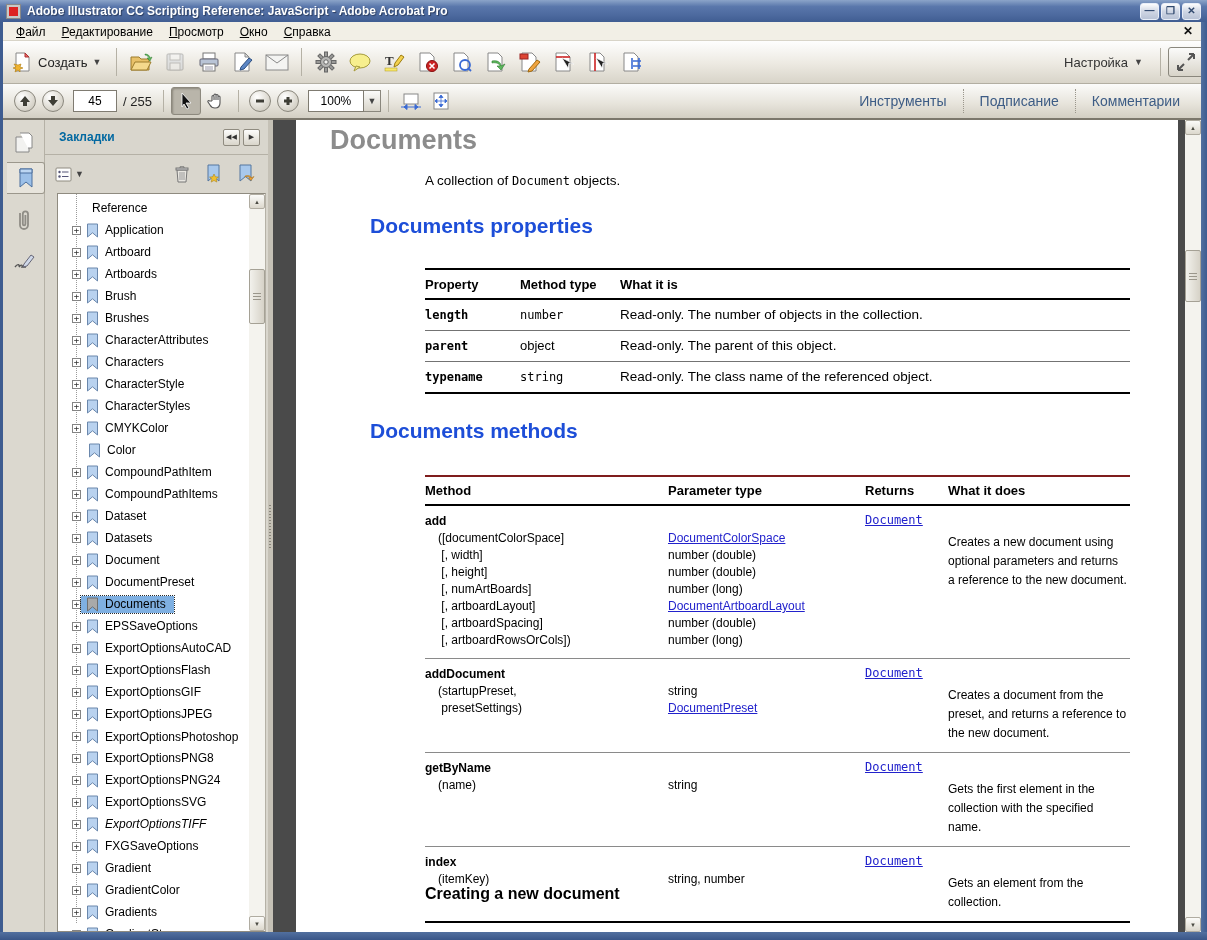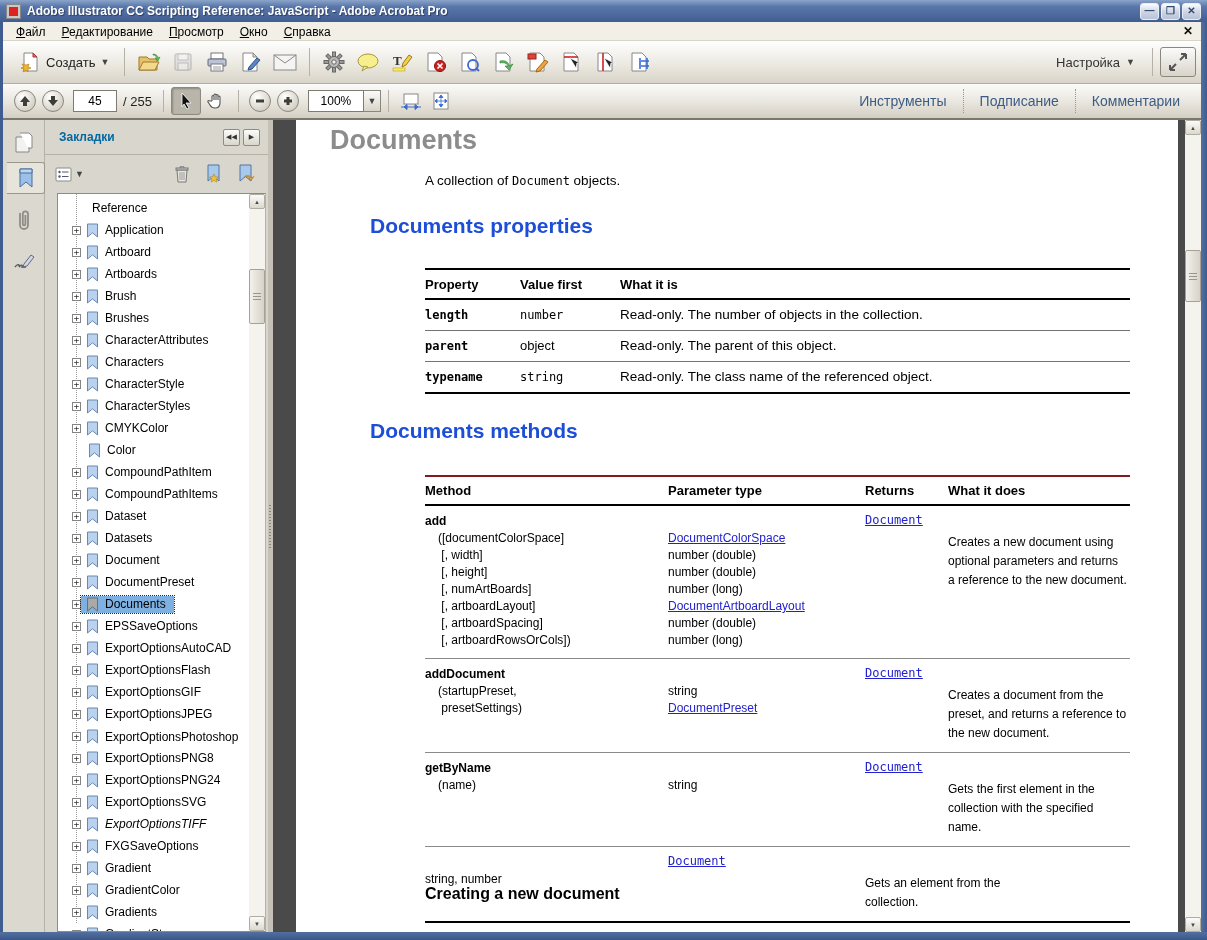--- a/index.html
+++ b/index.html
@@ -19,21 +19,21 @@
     font-size:10px; color:#30496e; font-weight:bold; line-height:1; }
   #menubar { position:absolute; left:3px; top:22px; width:1201px; height:19px; background:#f2efe6;
     display:flex; align-items:center; padding-left:5px; border-bottom:1px solid #d8d4c8; }
   .menu-item { font-size:12px; color:#000; padding:2px 8px; }
   .menu-item u { text-decoration:underline; }
   #doc-close { margin-left:auto; margin-right:8px; font-size:12px; font-weight:bold; color:#111; width:16px; text-align:center; }
 
   
   #toolbar1 { position:absolute; left:3px; top:41px; width:1201px; height:43px;
     background:linear-gradient(#fefefe,#ece9e1 55%,#d8d4c9); border-bottom:1px solid #b2aea2;
-    display:flex; align-items:center; padding:0 8px; }
+    display:flex; align-items:center; padding:0 0; }
   #toolbar2 { position:absolute; left:3px; top:84px; width:1201px; height:36px;
     background:linear-gradient(#fbfbfa,#e6e3da 60%,#d2cec3); border-bottom:2px solid #7b776c;
     display:flex; align-items:center; padding:0 8px; }
   .tsep { width:1px; height:28px; background:#b5b1a5; margin:0 7px; flex:0 0 auto; }
   .tsep2 { width:1px; height:22px; background:#b5b1a5; margin:0 7px; flex:0 0 auto; }
   .tbtn { height:34px; min-width:34px; display:flex; align-items:center; justify-content:center; border-radius:3px; flex:0 0 auto; }
   .tbtn svg { display:block; }
   .tbtn.disabled { opacity:.45; }
   #create-btn { display:flex; align-items:center; gap:5px; padding:0 8px; height:34px; }
   #create-btn .lbl { font-size:13px; color:#222; }
@@ -808,21 +808,21 @@
 <div id="docarea">
   <div id="page">
     <div class="h1">Documents</div>
     <div class="intro">
       <span>A collection of </span><code>Document</code><span> objects.</span>
     </div>
     <div class="h2" id="props-heading">Documents properties</div>
     <div id="props-table">
         <div class="prow head">
           <div>Property</div>
-          <div>Value first</div>
+          <div>Method type</div>
           <div>What it is</div>
         </div>
         <div class="prow">
           <div class="pc-prop">length</div>
           <div class="pc-type mono">number</div>
           <div class="pc-desc">Read-only. The number of objects in the collection.</div>
         </div>
         <div class="prow">
           <div class="pc-prop">parent</div>
           <div class="pc-type">object</div>
@@ -854,20 +854,21 @@
           <div class="mret"><span>Document</span></div>
           <div class="mdesc">Creates a document from the preset, and returns a reference to the new document.</div>
         </div>
         <div class="mrow">
           <div class="msig"><div class="mname">getByName</div><div>(name)</div></div>
           <div class="mparam"><div>&nbsp;</div><div>string</div></div>
           <div class="mret"><span>Document</span></div>
           <div class="mdesc">Gets the first element in the collection with the specified name.</div>
         </div>
         <div class="mrow">
+          <div class="msig"><div class="mname">index</div><div>(itemKey)</div></div>
           <div class="mparam"><div>&nbsp;</div><div>string, number</div></div>
           <div class="mret"><span>Document</span></div>
           <div class="mdesc">Gets an element from the collection.</div>
         </div>
       </div>
     <div class="h3">Creating a new document</div>
   </div>
 </div>
 
 <div class="sb" id="doc-scroll">

